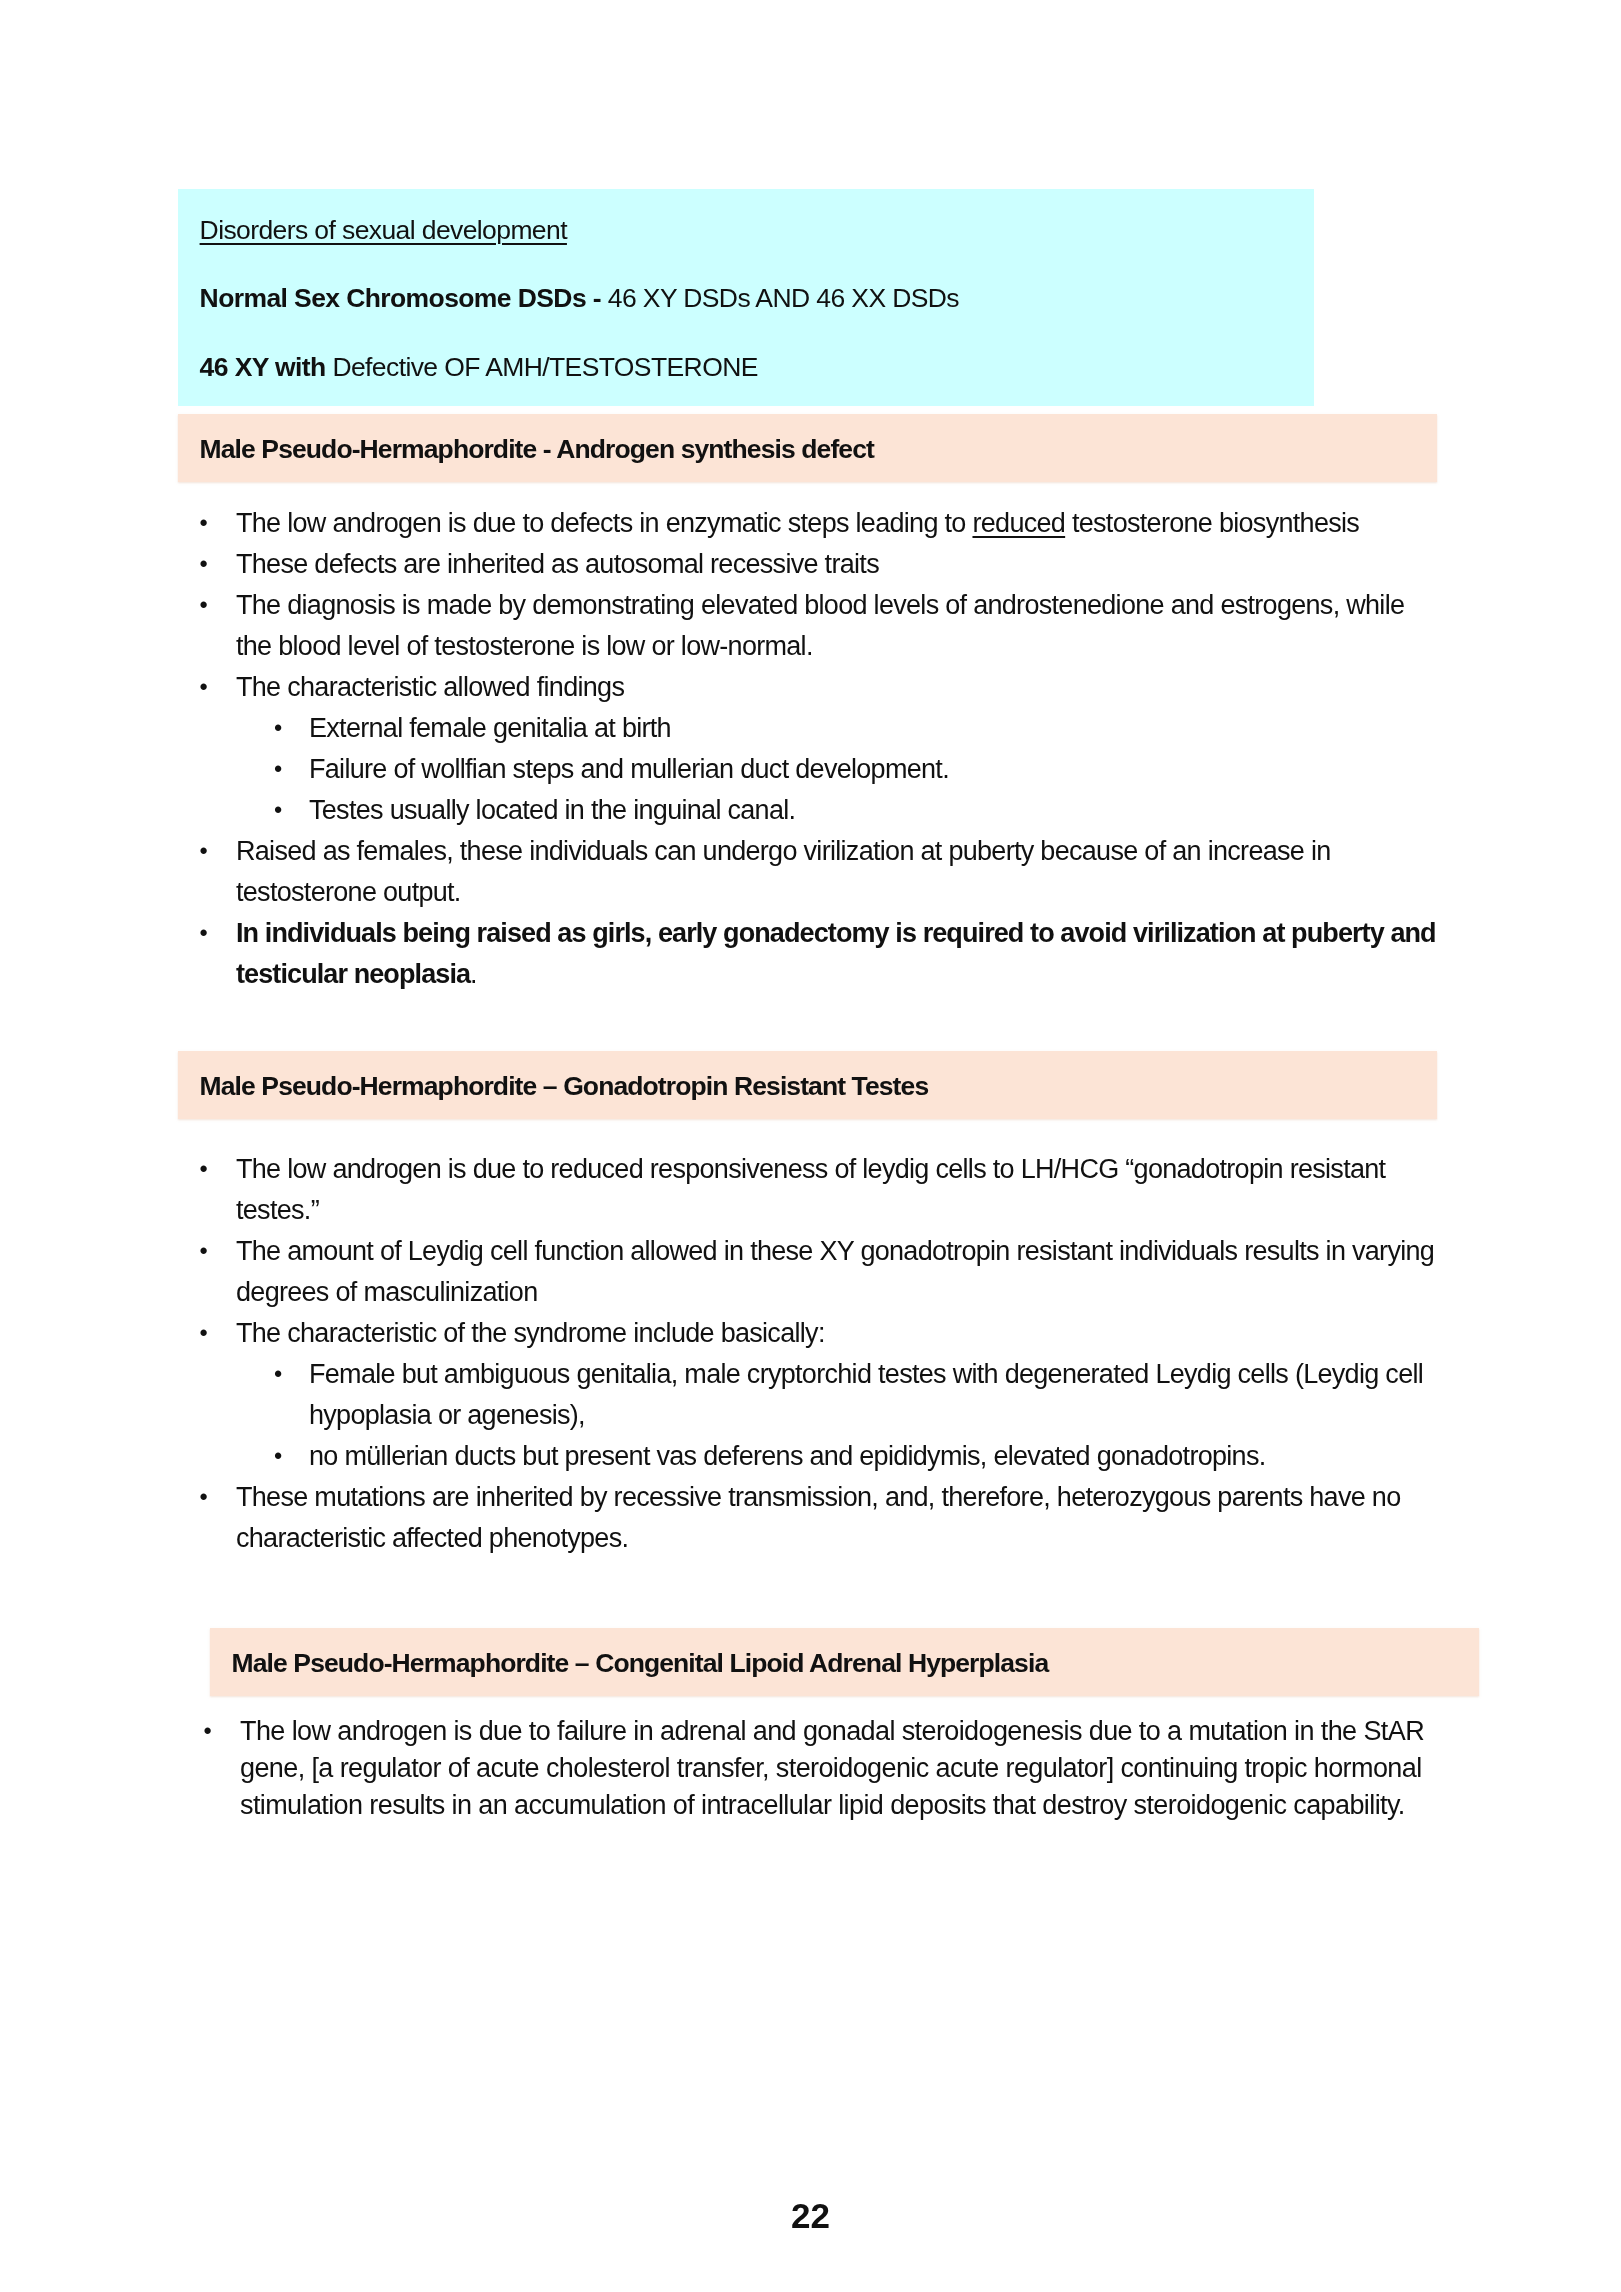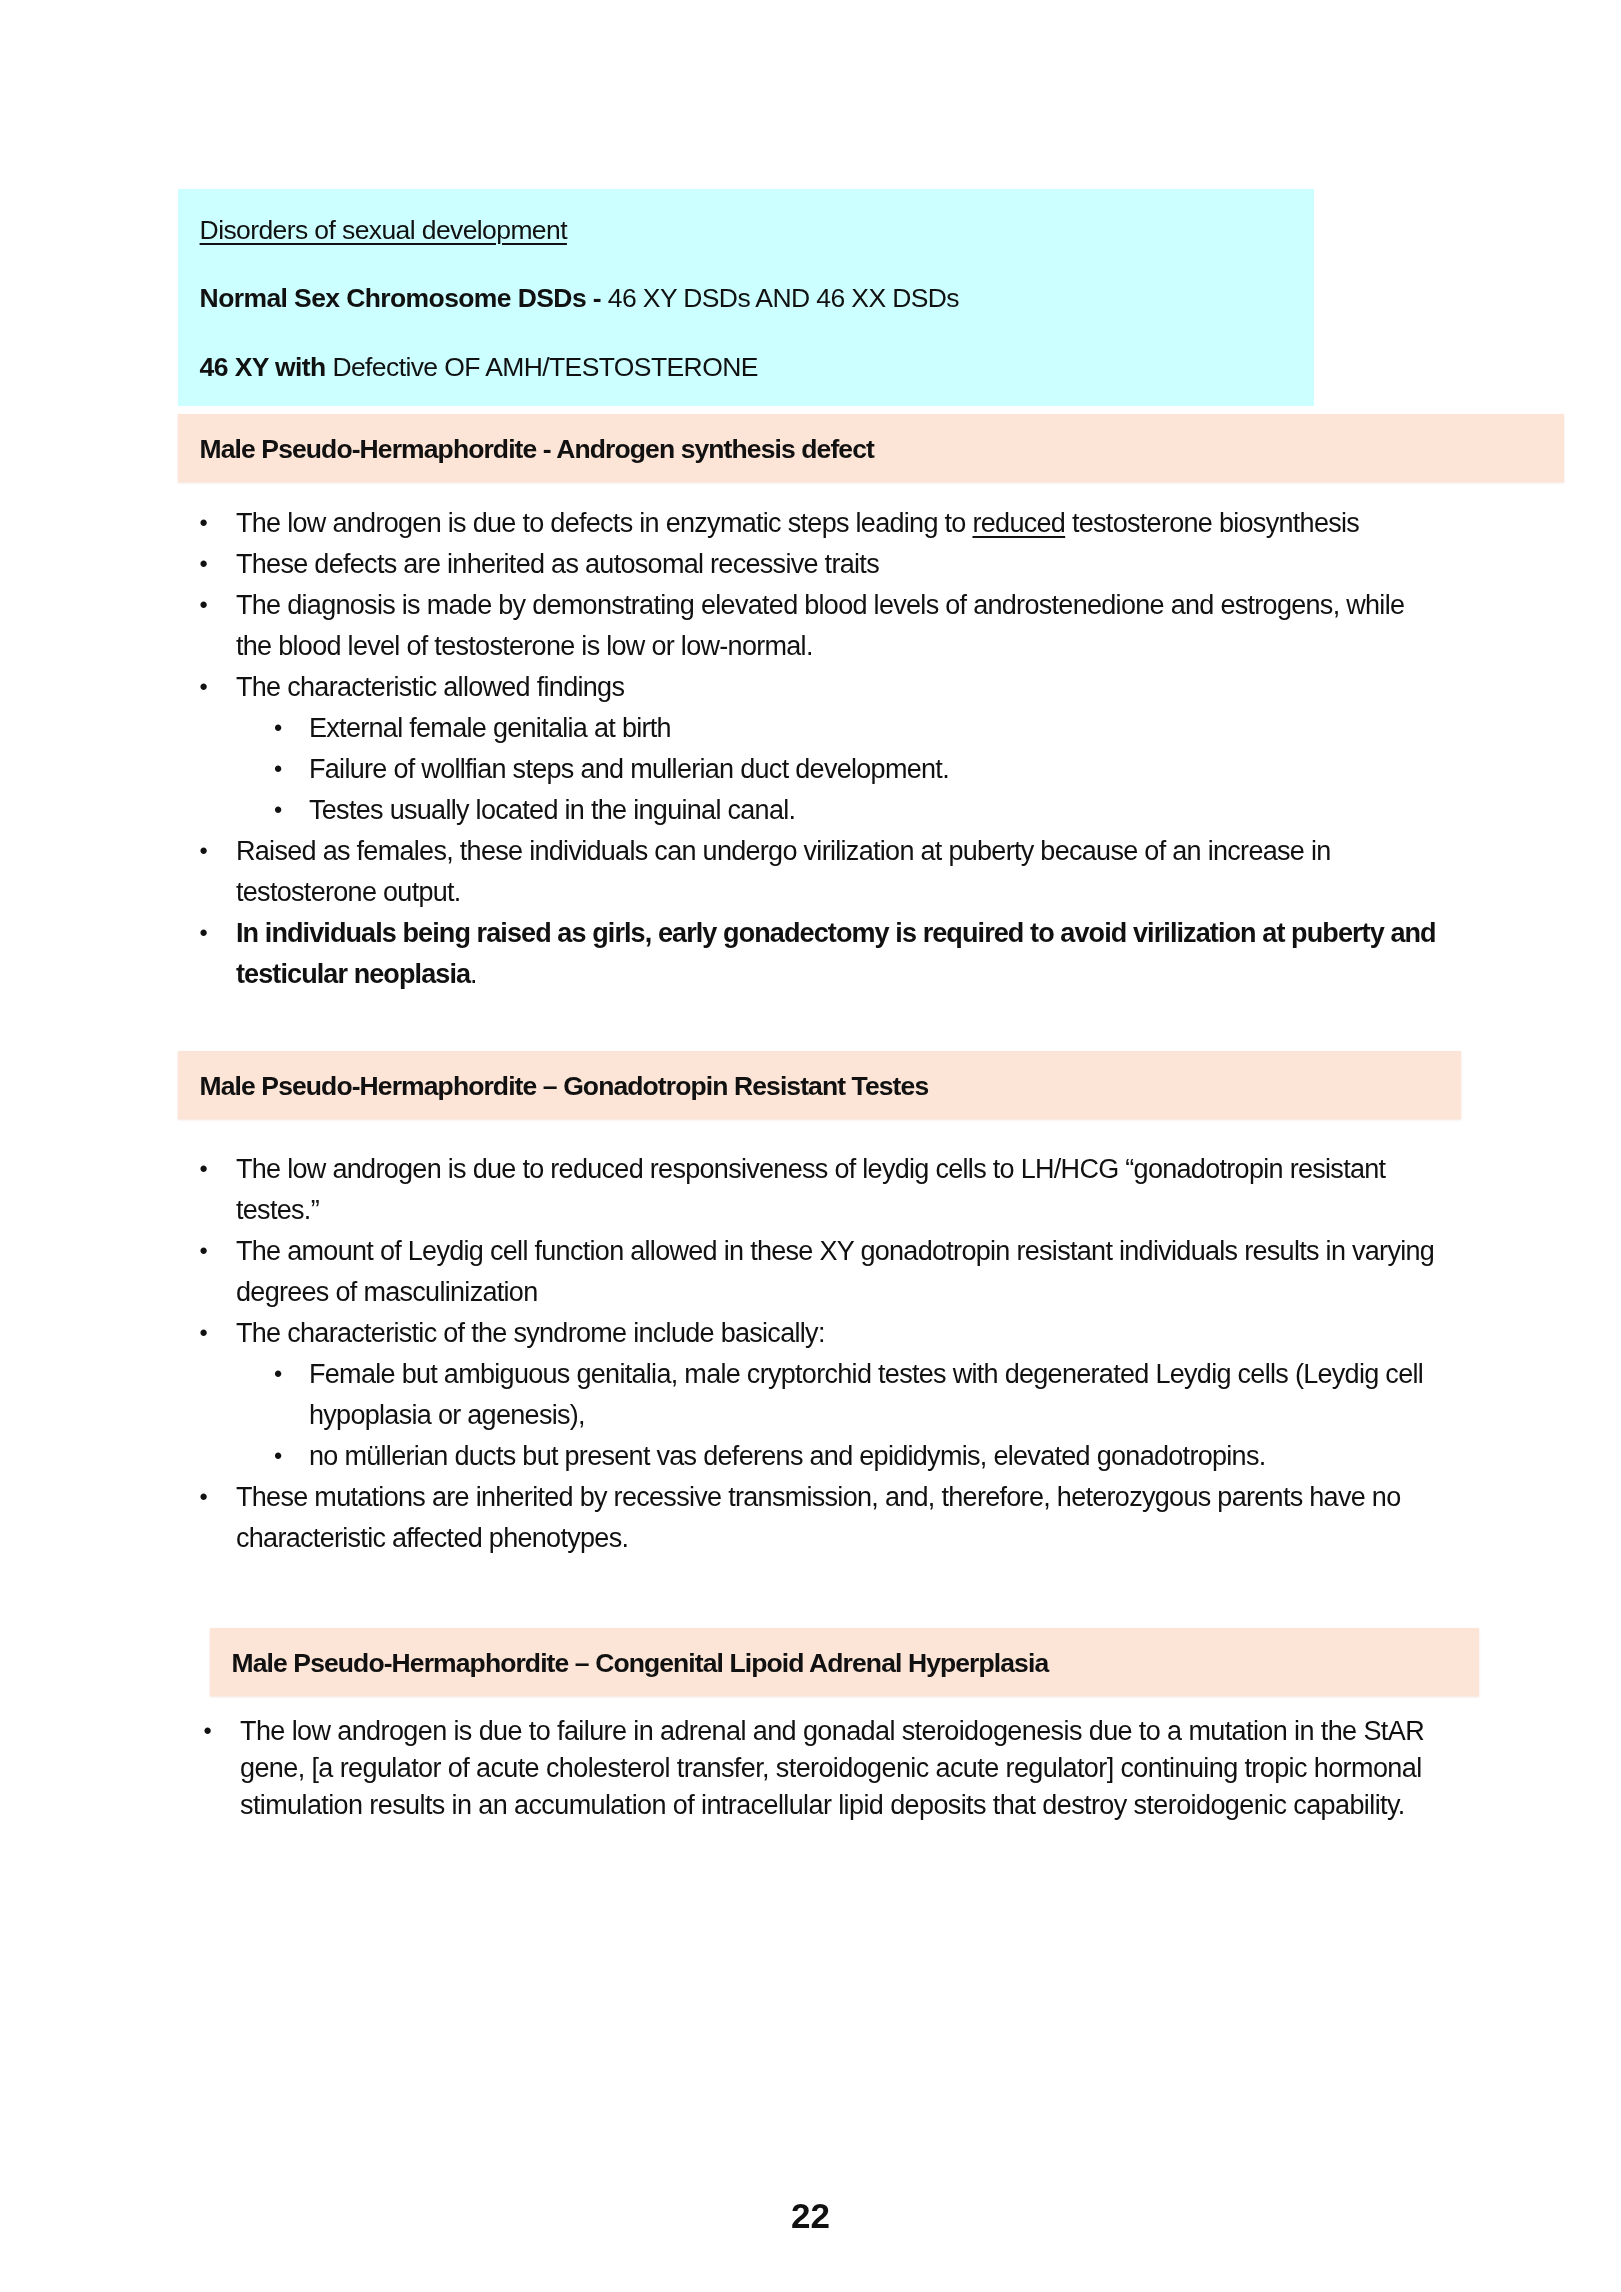--- a/index.html
+++ b/index.html
@@ -21,22 +21,22 @@
   .cyan-line.l3 { top: 163px; }
   .b { font-weight: bold; }
   .peach {
     background: #FCE4D6; height: 68px;
     box-shadow: 0 1px 2px rgba(230,200,180,0.5);
   }
   .peach .title {
     position: absolute; left: 21.6px; top: 19.6px; white-space: nowrap;
     font-size: 26.5px; font-weight: bold; letter-spacing: -0.9px;
   }
-  .p1 { left: 178px; top: 414px; width: 1386px; }
-  .p2 { left: 178px; top: 1051px; width: 1259px; padding-left: 24px; }
+  .p1 { left: 178px; top: 414px; width: 1259px; }
+  .p2 { left: 178px; top: 1051px; width: 1259px; }
   .p3 { left: 182px; top: 1628px; width: 1269px; margin-left: 28px; }
 
   ul.list { position: absolute; margin: 0; padding: 0; list-style: none; }
   ul.list li { position: relative; }
   .item {
     position: relative; padding-left: 58px;
     font-size: 27px; line-height: 41px; letter-spacing: -0.7px;
   }
   .item .dot {
     position: absolute; left: 21.6px; top: 0; font-size: 23.5px;

